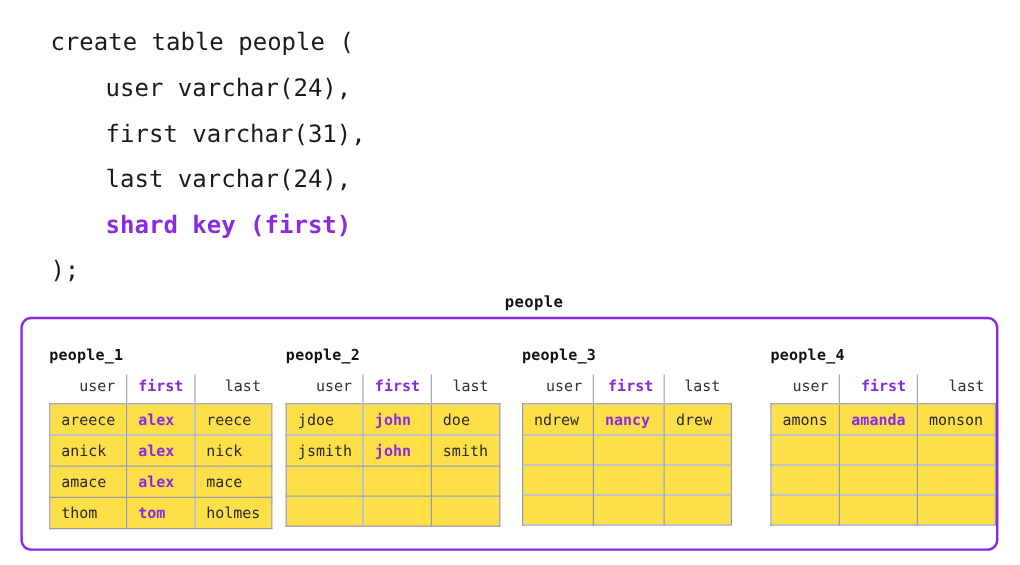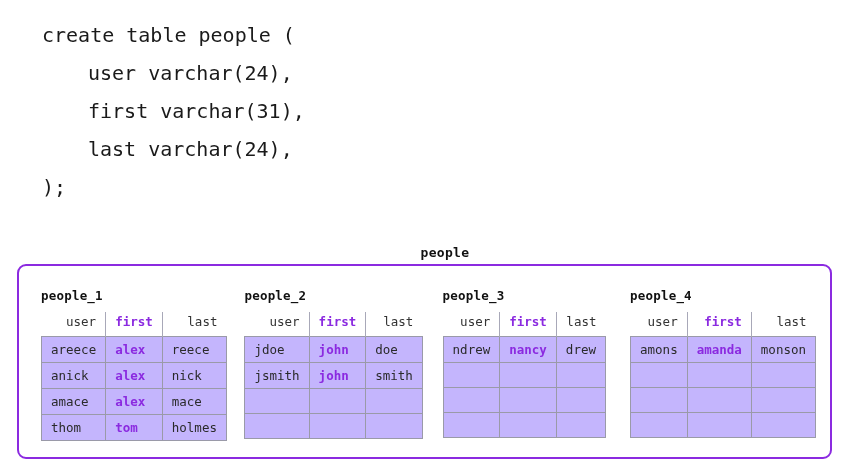--- a/index.html
+++ b/index.html
@@ -62,21 +62,21 @@
     top: 0;
     width: 100%;
     height: 100%;
     display: flex;
     padding: 22px 0 0 22px;
     box-sizing: border-box;
     gap: 0;
   }
 
   .shard {
-    margin-right: 14px;
+    margin-right: 0;
   }
   .shard-spacer { width: 198px; }
 
   .shard-name {
     font-size: 12.5px;
     font-weight: bold;
     color: #111111;
     margin-bottom: 9px;
     letter-spacing: 0.2px;
   }
@@ -95,36 +95,36 @@
     background: transparent;
   }
   table.shard-table th.last-col { border-right: none; }
   table.shard-table th.key-col {
     color: #8b2ae0;
     font-weight: bold;
   }
   table.shard-table td {
     font-size: 12.5px;
     color: #2a2a2a;
-    background: #c4b5fd;
+    background: #fde047;
     border: 1px solid #9a9aa8;
     padding: 5px 9px;
     height: 14px;
     overflow: hidden;
     white-space: nowrap;
   }
   table.shard-table td.key-col {
     color: #8b2ae0;
     font-weight: bold;
   }
 </style>
 </head>
 <body>
 
-<div class="sql-block" id="sql-block"><div class="sql-line">create table people (</div><div class="sql-line sql-indent">user varchar(24),</div><div class="sql-line sql-indent">first varchar(31),</div><div class="sql-line sql-indent">last varchar(24),</div><div class="sql-line">);</div></div>
+<div class="sql-block" id="sql-block"><div class="sql-line">create table people (</div><div class="sql-line sql-indent">user varchar(24),</div><div class="sql-line sql-indent">first varchar(31),</div><div class="sql-line sql-indent">last varchar(24),</div><div class="sql-line sql-indent"><span class="sql-shard">shard key (first)</span></div><div class="sql-line">);</div></div>
 
 <div class="people-title">people</div>
 
 <div class="shard-container">
   <div class="shards-row" id="shards-row">
       <div class="shard">
         <div class="shard-name">people_1</div>
         <table class="shard-table">
           <colgroup>
             <col style="width: 62px;">

